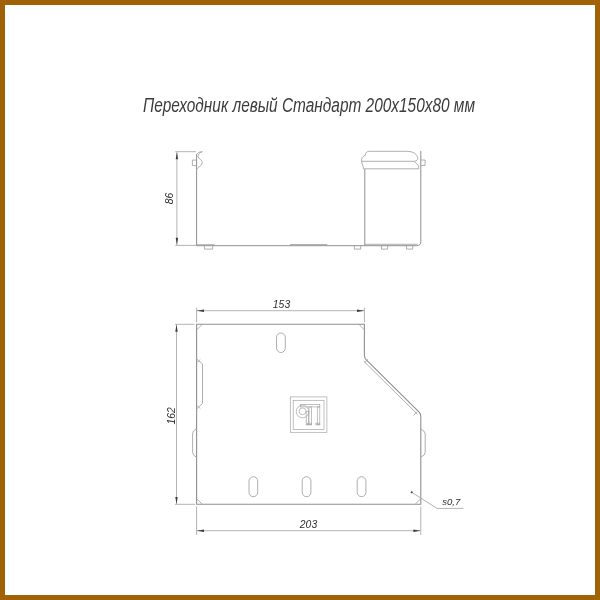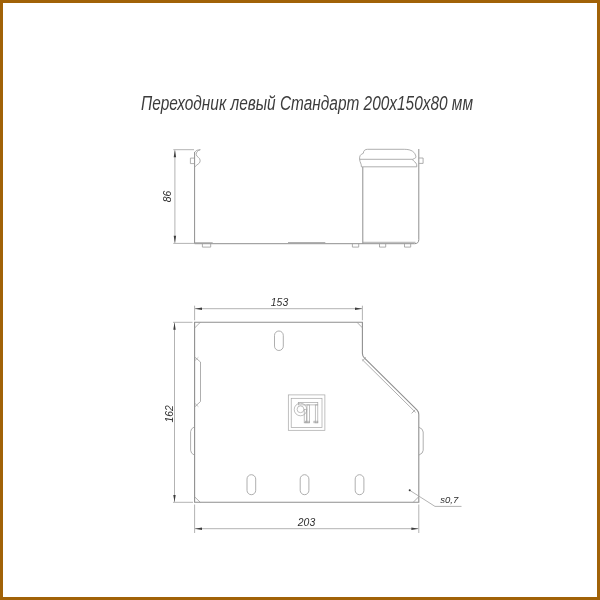--- a/index.html
+++ b/index.html
@@ -1,16 +1,16 @@
 <!DOCTYPE html>
 <html><head>
 <meta charset="utf-8">
 <style>
   html,body{margin:0;padding:0;background:#fff;}
-  .wrap{width:600px;height:600px;position:relative;background:#fff;border:3px solid #a16207;box-sizing:border-box;will-change:transform;}
+  .wrap{width:600px;height:600px;position:relative;background:#fff;border:5px solid #a16207;box-sizing:border-box;will-change:transform;}
   text{font-family:"Liberation Sans",sans-serif;font-style:italic;}
 </style>
 </head>
 <body>
 <div class="wrap">
 <svg width="598" height="598" viewBox="1 1 598 598">
 
   <text x="139" y="108.3" font-size="20" fill="#3c3c3c" textLength="332" lengthAdjust="spacingAndGlyphs">Переходник левый Стандарт 200х150х80 мм</text>
 
   <g stroke="#8f8f8f" stroke-width="1" fill="none">

